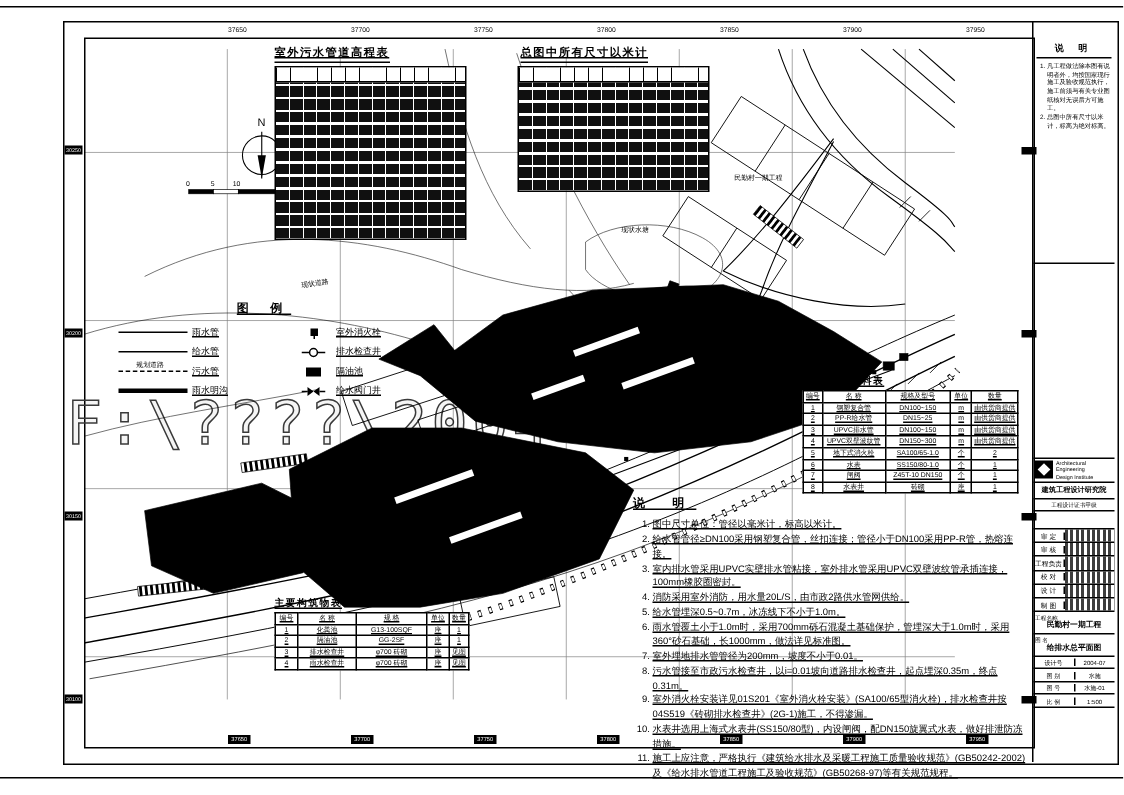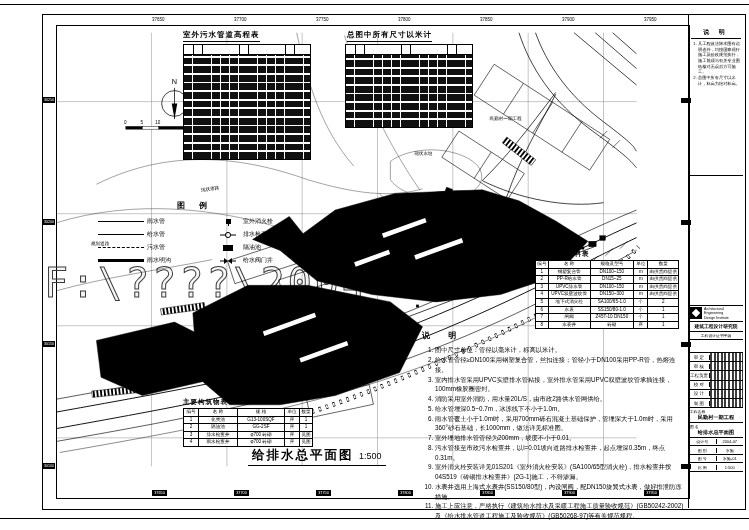--- a/index.html
+++ b/index.html
@@ -5,21 +5,21 @@
   html,body{margin:0;padding:0;background:#fff;}
   .page{position:relative;width:749px;height:530px;background:#fff;overflow:hidden;
         font-family:"Liberation Sans",sans-serif;color:#000;}
   .rule{position:absolute;left:0;width:749px;height:0;border-top:1px solid #000;}
   .sheet-border{position:absolute;left:42px;top:14px;width:702px;height:494px;border:1px solid #000;}
   .frame{position:absolute;left:56px;top:25px;width:632px;height:472px;border:1.5px solid #000;}
   .titlecol{position:absolute;left:688px;top:14px;width:56px;height:494px;border-left:1px solid #000;box-sizing:border-box;}
   .watermark{position:absolute;left:44px;top:260px;font-family:"DejaVu Sans Mono",monospace;
         font-size:40px;letter-spacing:3px;color:rgba(0,0,0,0.04);-webkit-text-stroke:1px #3a3a3a;white-space:pre;z-index:1;}
   svg.plan{position:absolute;left:56px;top:25px;z-index:2;}
-  .abs{position:absolute;z-index:3;}
+  .abs{position:absolute;z-index:3;text-decoration:underline;}
   .tbl-title{font-size:7.5px;font-weight:bold;letter-spacing:1px;border-bottom:1px solid #000;padding-bottom:1px;}
   .densetable{border:1px solid #000;background-image:
       repeating-linear-gradient(90deg, rgba(255,255,255,0) 0 8.5px, #fff 8.5px 9.2px),
       repeating-linear-gradient(0deg, #101010 0 6.8px, #fff 6.8px 8.6px);}
   .densetable .hdr{height:9px;background:#fff;border-bottom:1px solid #000;background-image:
       repeating-linear-gradient(90deg,#000 0 .5px, transparent .5px 9.2px);}
   .legend{font-size:6px;}
   .legend .lg-title{font-size:8px;font-weight:bold;letter-spacing:6px;text-align:center;margin-bottom:4px;}
   .legend .row{display:flex;align-items:center;height:13px;}
   .legend .sym{width:52px;display:flex;align-items:center;justify-content:center;}
@@ -247,21 +247,21 @@
   <div class="abs tbl-title" style="left:183px;top:30px">室外污水管道高程表</div>
   <div class="abs densetable" style="left:183px;top:44px;width:126px;height:114px">
     <div class="hdr"></div>
   </div>
 
   <div class="abs tbl-title" style="left:347px;top:30px">总图中所有尺寸以米计</div>
   <div class="abs densetable" style="left:345px;top:44px;width:126px;height:82px">
     <div class="hdr"></div>
   </div>
 
-  <div class="abs legend" style="left:95px;top:200px;width:200px">
+  <div class="abs legend" style="left:76px;top:200px;width:200px">
     <div class="lg-title">图  例</div>
     <div class="row">
       <span class="sym">
           <span class="line-solid"></span>
         </span>
       <span class="lbl">雨水管</span>
       <span class="sym2">
         <svg width="14" height="8">
             <rect x="5" y="1" width="5" height="5" fill="#000"></rect>
             <line x1="7.5" y1="6" x2="7.5" y2="8" stroke="#000"></line>
@@ -432,24 +432,20 @@
       <li>给水管埋深0.5~0.7m，冰冻线下不小于1.0m。</li>
       <li>雨水管覆土小于1.0m时，采用700mm砾石混凝土基础保护，管埋深大于1.0m时，采用360°砂石基础，长1000mm，做法详见标准图。</li>
       <li>室外埋地排水管管径为200mm，坡度不小于0.01。</li>
       <li>污水管接至市政污水检查井，以i=0.01坡向道路排水检查井，起点埋深0.35m，终点0.31m。</li>
       <li>室外消火栓安装详见01S201《室外消火栓安装》(SA100/65型消火栓)，排水检查井按04S519《砖砌排水检查井》(2G-1)施工，不得渗漏。</li>
       <li>水表井选用上海式水表井(SS150/80型)，内设闸阀，配DN150旋翼式水表，做好排泄防冻措施。</li>
       <li>施工上应注意，严格执行《建筑给水排水及采暖工程施工质量验收规范》(GB50242-2002)及《给水排水管道工程施工及验收规范》(GB50268-97)等有关规范规程。</li>
     </ol>
   </div>
 
-  <div class="abs plan-title" style="left:248px;top:447px">
-    <span>给排水总平面图</span>
-    <span class="scale">1:500</span>
-  </div>
 
   <span class="ttick" style="left:152px">37650</span>
   <span class="ttick" style="left:234px">37700</span>
   <span class="ttick" style="left:316px">37750</span>
   <span class="ttick" style="left:398px">37800</span>
   <span class="ttick" style="left:480px">37850</span>
   <span class="ttick" style="left:562px">37900</span>
   <span class="ttick" style="left:644px">37950</span>
 
   <span class="bbox" style="left:152px">37650</span>

